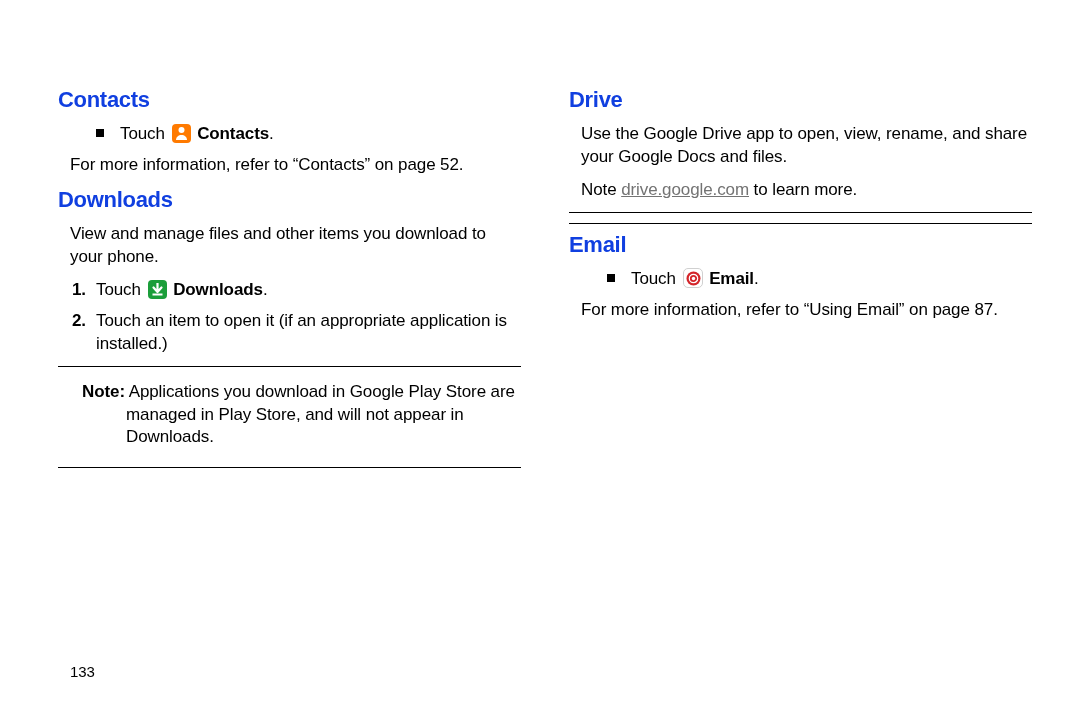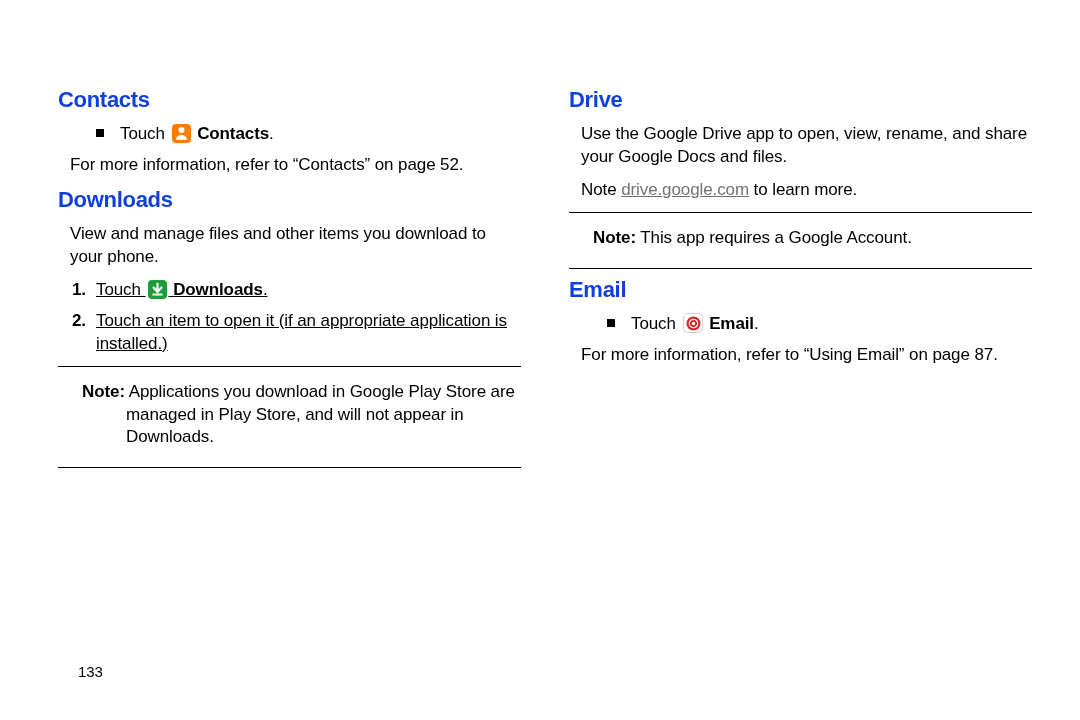--- a/index.html
+++ b/index.html
@@ -44,21 +44,20 @@
     background:#000;
     margin-right:16px;
     position:relative;
     top:-2px;
   }
   .num-line{
     margin:4px 0 8px 0;
     padding-left:38px;
     text-indent:-24px;
     line-height:1.35;
-    text-decoration:underline;
   }
   .num-line .num{font-weight:700;display:inline-block;width:24px;text-indent:0}
   .bold{font-weight:700}
   .italic{}
   .link{color:#737373;text-decoration:underline}
   .rule{border:0;border-top:1px solid #000;margin:10px 0 8px 0}
   .note-block{
     padding:6px 0 8px 0;
     margin:0 0 4px 0;
   }
@@ -94,21 +93,21 @@
   .icon-email{
     background:#fff;
     border:1px solid #d0d0d0;
     border-radius:5px;
     width:20px;height:20px;
   }
   .icon-email svg{position:absolute;left:2px;top:2px}
   .pagenum{
     position:absolute;
     bottom:40px;
-    left:78px;
+    left:70px;
     font-size:15px;
   }
 </style>
 </head>
 <body>
 
 <div class="page">
 
   <div class="col">
 
@@ -157,25 +156,20 @@
 
   <div class="col">
 
     <h2>Drive</h2>
     <p class="para">Use the Google Drive app to open, view, rename, and share your Google Docs and files.</p>
     <p class="para">
       <span>Note </span><a class="link">drive.google.com</a><span> to learn more.</span>
     </p>
 
     <hr class="rule">
-    <div class="note-block">
-      <div class="note-body">
-        <span class="bold">Note:</span> <span>This app requires a Google Account.</span>
-      </div>
-    </div>
     <hr class="rule">
 
 
     <h2>Email</h2>
 
     <div class="bullet-line">
       <span class="bullet-sq"></span><span>Touch</span>
       <span class="icon icon-email">
         <svg width="15" height="15" viewBox="0 0 15 15">
           <circle cx="7.5" cy="7.5" r="7" fill="#d4252a"></circle>

